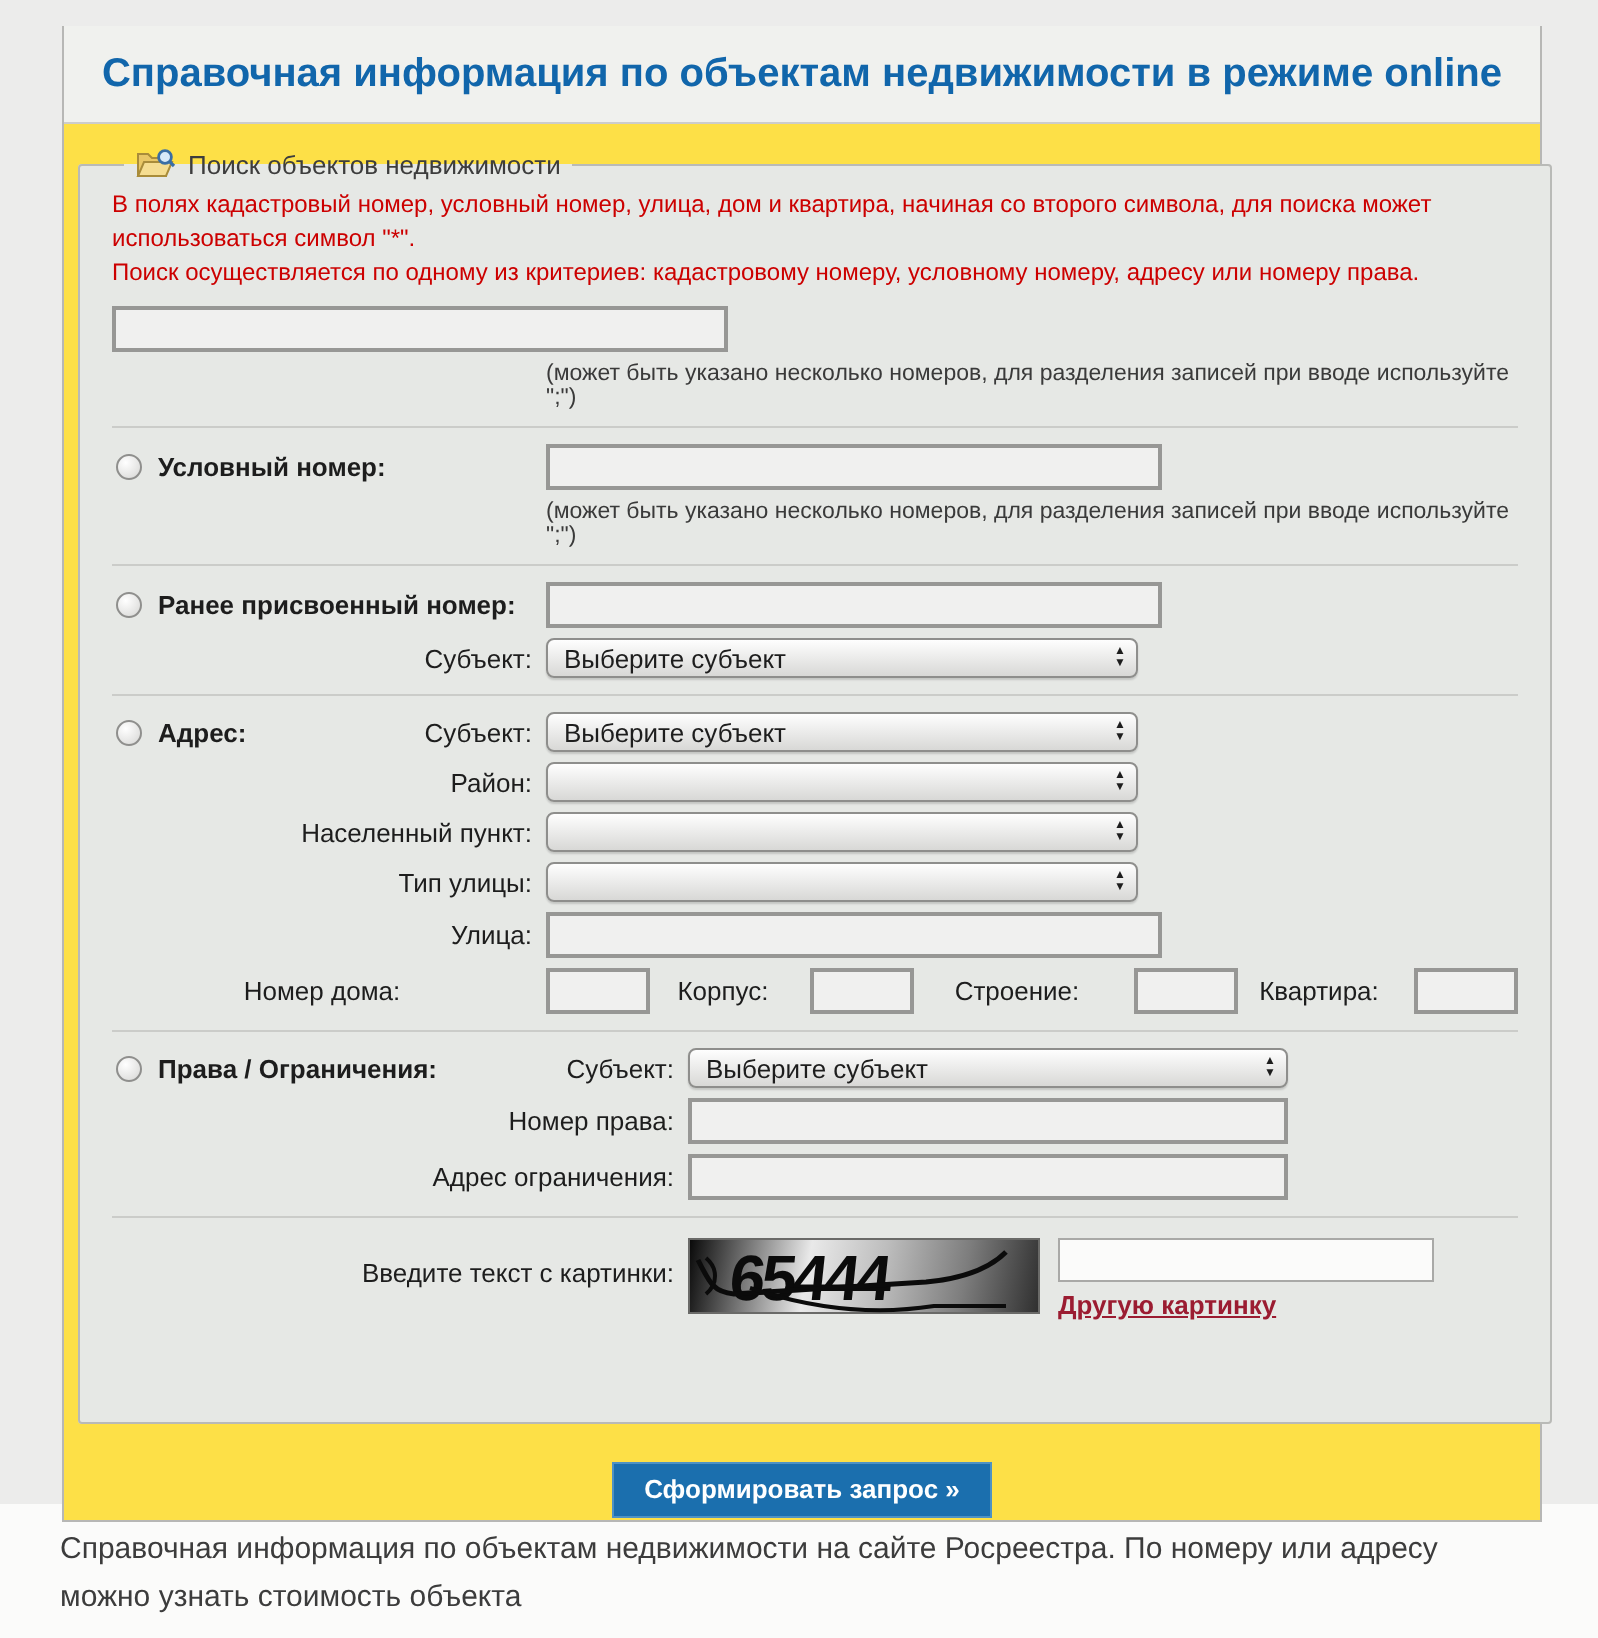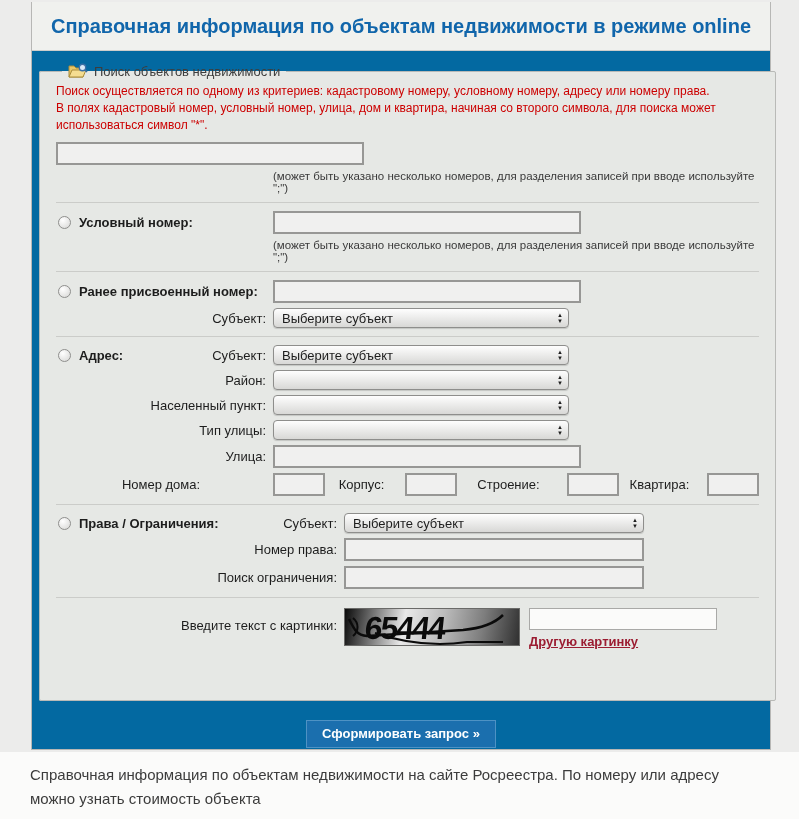--- a/index.html
+++ b/index.html
@@ -1,22 +1,22 @@
 <!DOCTYPE html>
 <html><head>
 <meta charset="utf-8">
 <style>
   * { margin:0; padding:0; box-sizing:border-box; }
   html,body { width:799px; height:819px; }
   body { font-family:"Liberation Sans", sans-serif; background:#fbfbfa; position:relative; }
 
   .gray-zone { position:absolute; top:0; left:0; width:799px; height:752px; background:#ececeb; }
 
-  .main { position:absolute; top:2px; left:31px; width:740px; height:748px;
-          background:#0369a1; border:1px solid #b7b7b5; border-top:none; }
+  .main { position:absolute; top:13px; left:31px; width:740px; height:748px;
+          background:#fde047; border:1px solid #b7b7b5; border-top:none; }
 
   .header { height:49px; background:#f0f1ee; border-bottom:1px solid #cdcdcb;
             display:flex; align-items:center; justify-content:center; }
   .title { font-size:20px; font-weight:bold; color:#1166ab; letter-spacing:0; }
 
   fieldset.search-box { margin:12px 7px 0 7px; height:638px; border:1px solid #b9bab7;
             border-radius:2px; padding:0 16px; overflow:hidden; background:#e6e8e5; }
   legend.box-legend { margin-left:6px; padding:0 6px; font-size:13px; color:#3d3d3d;
             display:flex; align-items:center; gap:6px; }
 
@@ -89,22 +89,22 @@
       <svg width="20" height="16" viewBox="0 0 20 16">
         <path d="M1 4 L1 14 L15 14 L15 5 L8 5 L6 3 L1 3 Z" fill="#e9c766" stroke="#a98c3a" stroke-width="1"></path>
         <path d="M1 14 L4 7 L18 7 L15 14 Z" fill="#f5dd91" stroke="#a98c3a" stroke-width="1"></path>
         <circle cx="14.5" cy="4.5" r="3.2" fill="#d8e9f8" stroke="#3a6ea5" stroke-width="1.4"></circle>
         <line x1="16.8" y1="6.8" x2="19" y2="9" stroke="#3a6ea5" stroke-width="1.6"></line>
       </svg>
       <span>Поиск объектов недвижимости</span>
     </legend>
 
     <div class="notice">
+      <div>В полях кадастровый номер, условный номер, улица, дом и квартира, начиная со второго символа, для поиска может использоваться символ "*".</div>
       <div>Поиск осуществляется по одному из критериев: кадастровому номеру, условному номеру, адресу или номеру права.</div>
-      <div>В полях кадастровый номер, условный номер, улица, дом и квартира, начиная со второго символа, для поиска может использоваться символ "*".</div>
     </div>
 
     <div class="section">
       <div class="frow">
         <input class="ti" type="text" value="" style="">
       </div>
       <div class="hint">(может быть указано несколько номеров, для разделения записей при вводе используйте ";")</div>
     </div>
 
     <div class="section">
@@ -209,21 +209,21 @@
               <span>▲</span>
               <span>▼</span>
             </span>
         </div>
       </div>
       <div class="frow">
         <div class="lcol-wide">Номер права:</div>
         <input class="ti rights" type="text" style="">
       </div>
       <div class="frow">
-        <div class="lcol-wide">Поиск ограничения:</div>
+        <div class="lcol-wide">Адрес ограничения:</div>
         <input class="ti rights" type="text" style="">
       </div>
     </div>
 
     <div class="captcha-row">
       <div class="captcha-label">Введите текст с картинки:</div>
       <div class="captcha-img">
         <svg width="176" height="38" viewBox="0 0 176 38">
           <g transform="skewX(-6)">
             <text x="22" y="30" font-size="32" font-weight="bold" fill="#0b0b0b" font-family="Liberation Sans, sans-serif" letter-spacing="-2">65444</text>

